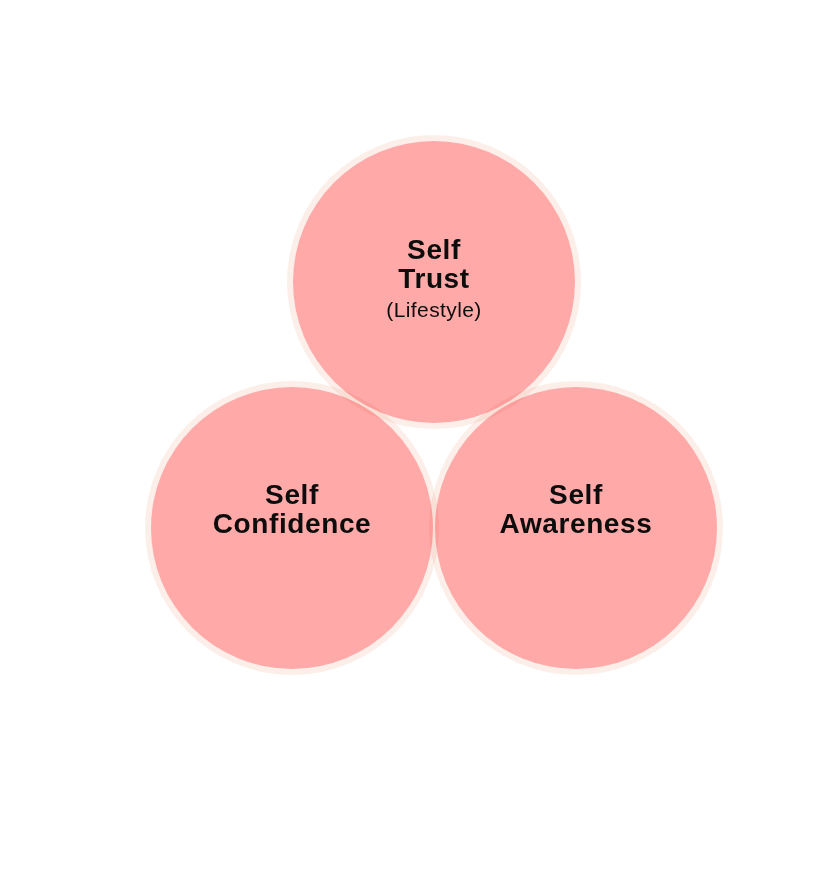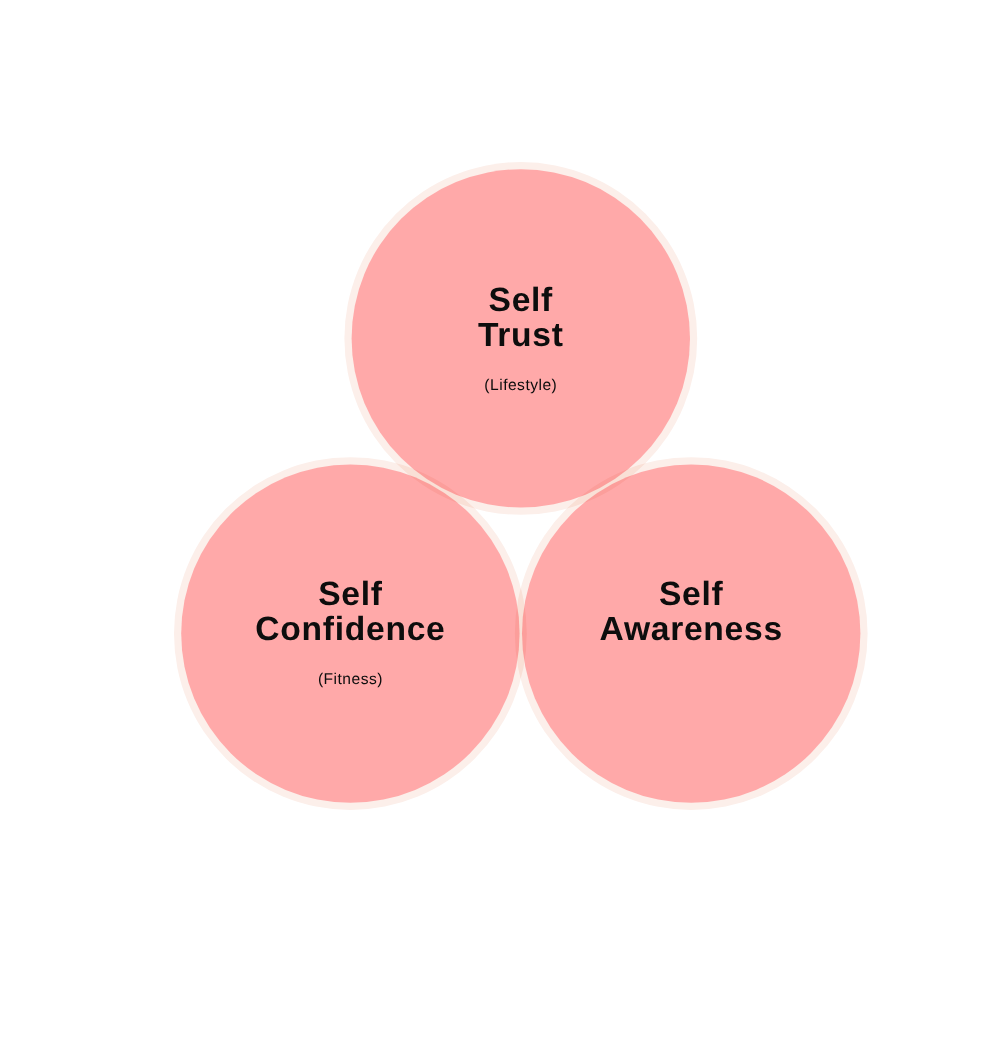--- a/index.html
+++ b/index.html
@@ -71,25 +71,25 @@
 
   .venn-label .title {
     font-size: 28px;
     font-weight: bold;
     line-height: 1.02;
     letter-spacing: 0.6px;
     white-space: pre-line;
   }
 
   .venn-label .subtitle {
-    font-size: 13px;
+    font-size: 21px;
     font-weight: normal;
     line-height: 1.35;
     letter-spacing: 0.4px;
-    margin-top: 19px;
+    margin-top: 3px;
   }
 
   .label-top {
     left: 434px;
     top: 236px;
     transform: translateX(-50%);
     width: 300px;
   }
   .label-left {
     left: 292px;
@@ -119,21 +119,20 @@
 
     <div class="venn-label label-top">
       <div class="title">Self
 Trust</div>
       <div class="subtitle">(Lifestyle)</div>
     </div>
 
     <div class="venn-label label-left">
       <div class="title">Self
 Confidence</div>
-      <div class="subtitle">(Fitness)</div>
     </div>
 
     <div class="venn-label label-right">
       <div class="title">Self
 Awareness</div>
     </div>
 
   </div>
 </div>
 

